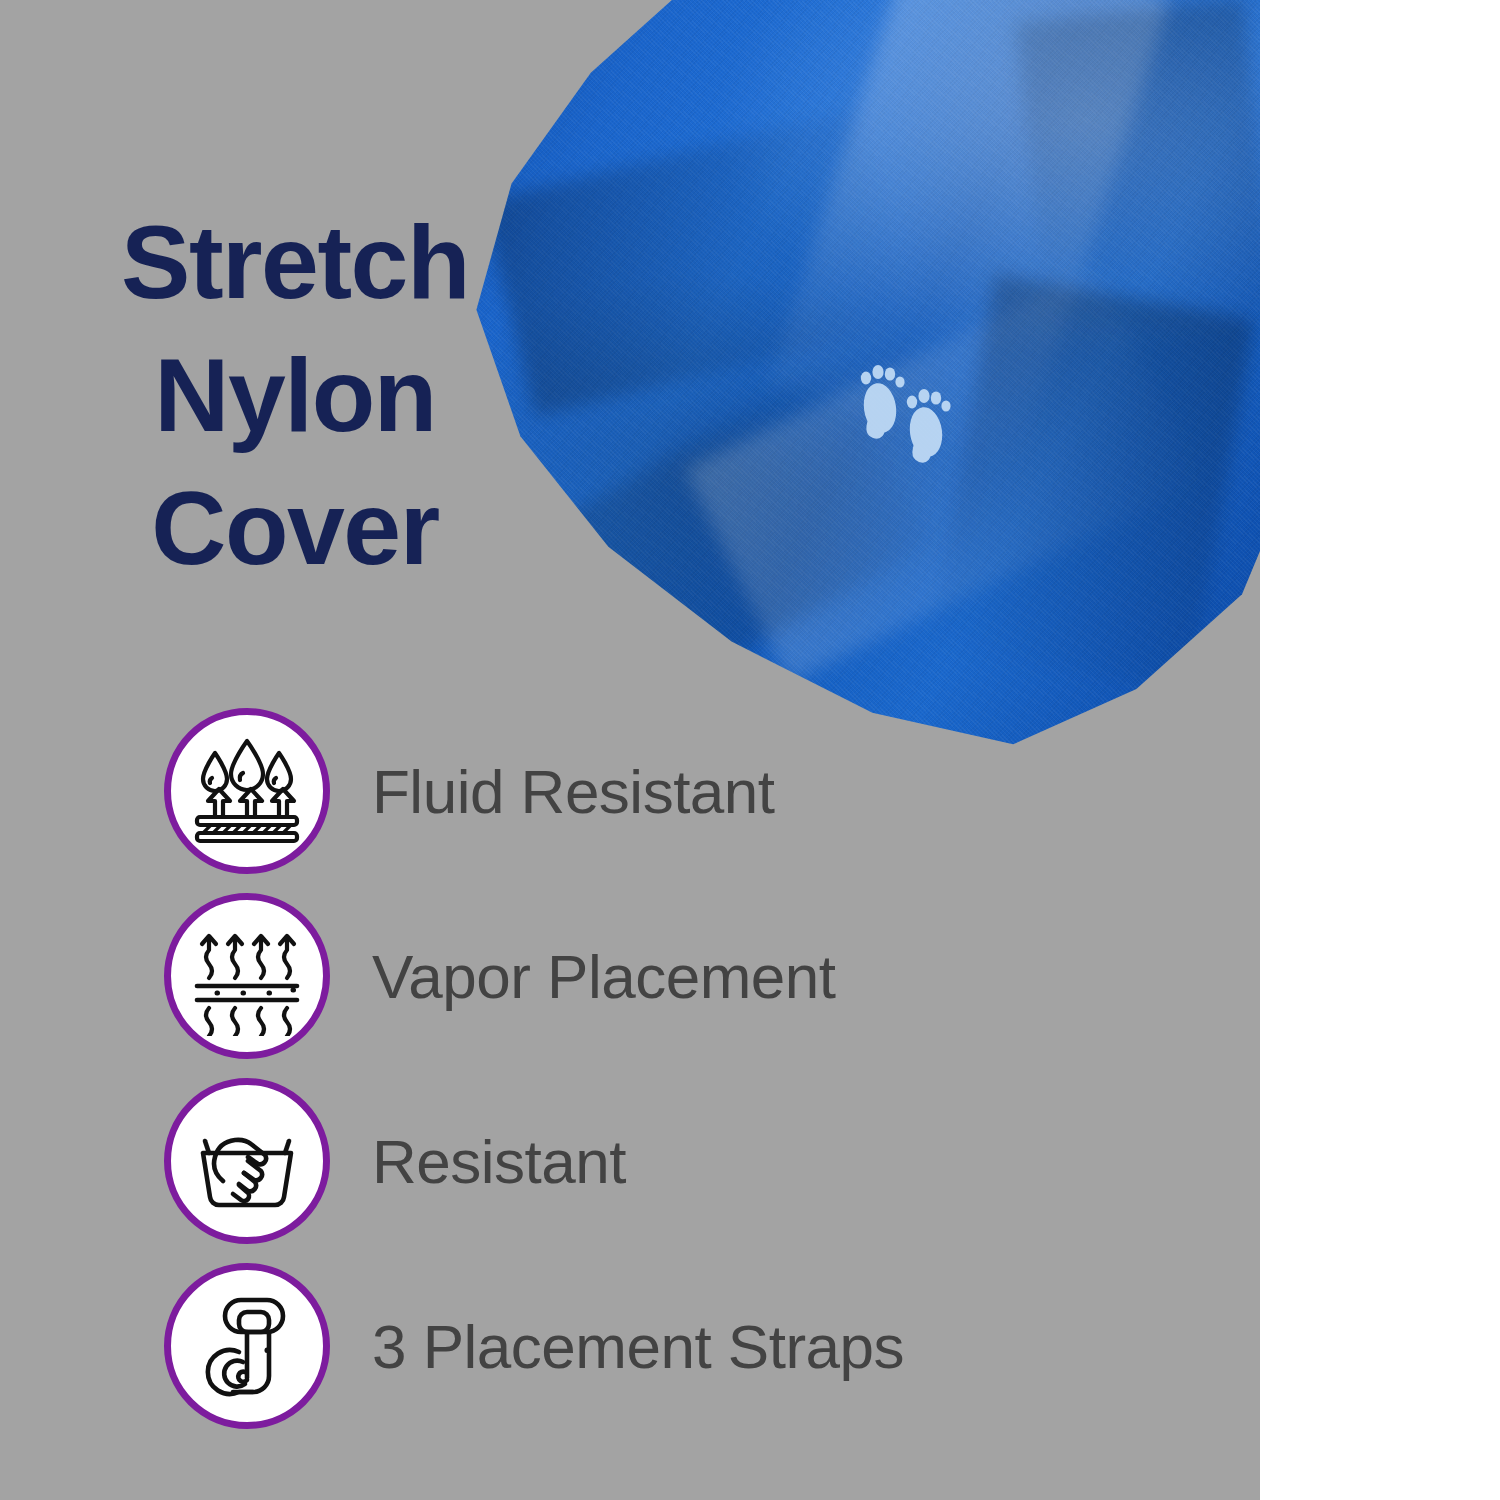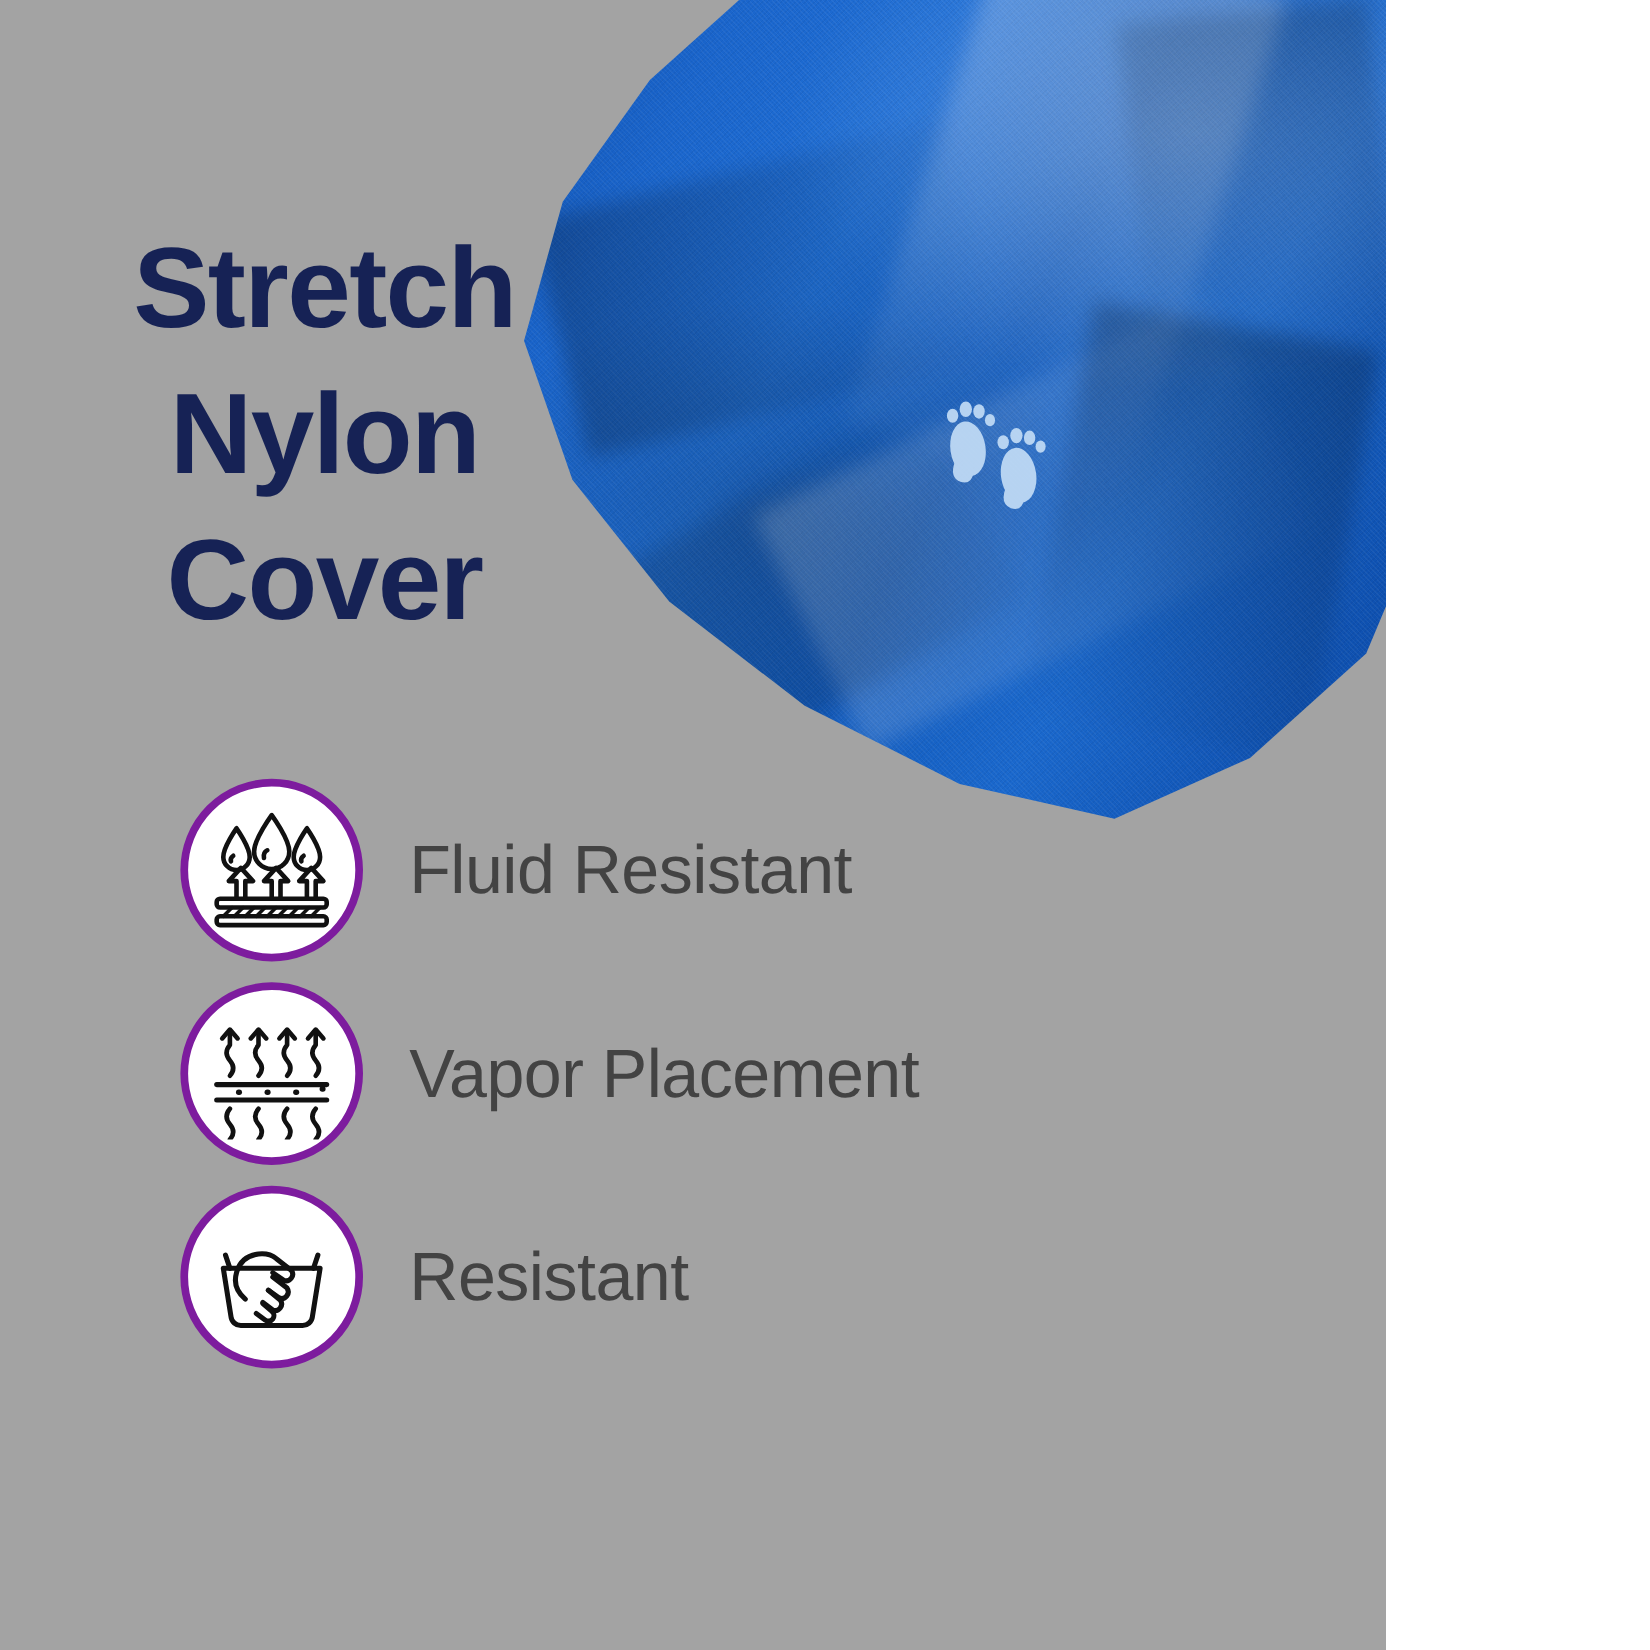--- a/index.html
+++ b/index.html
@@ -343,15 +343,30 @@
           <path d="M98 52 l4 -12"></path>
           <path d="M36 80 q-12 -10 -8 -24 q4 -15 20 -17 q10 -1 16 4 l14 11 a6 6 0 0 1 -7 9 l-10 -7"></path>
           <path d="M61 60 l13 10 a6 6 0 0 1 -7 9 l-10 -7"></path>
           <path d="M57 72 l11 9 a6 6 0 0 1 -7 9 l-9 -7"></path>
           <path d="M52 84 l8 7 a5 5 0 0 1 -6 8 l-8 -6"></path>
         </svg>
       </div>
       <div class="flabel">Resistant</div>
     </div>
 
+    <div class="frow">
+      <div class="fcircle">
+        <svg width="120" height="120" viewBox="0 0 120 120" fill="none" stroke="#111" stroke-width="4.6" stroke-linecap="round" stroke-linejoin="round">
+          <rect x="38" y="14" width="58" height="32" rx="16"></rect>
+          <rect x="52" y="26" width="30" height="20" rx="8"></rect>
+          <path d="M60 46 v46"></path>
+          <path d="M82 46 v44 a16 16 0 0 1 -16 16 H46"></path>
+          <path d="M80 64 v0.5" stroke-width="5"></path>
+          <path d="M52 66 a22 22 0 1 0 0 40 h14"></path>
+          <path d="M56 76 a13 13 0 1 0 2 22"></path>
+          <path d="M58 86 a5 5 0 1 0 2 8"></path>
+        </svg>
+      </div>
+      <div class="flabel">3 Placement Straps</div>
+    </div>
 
   </div>
 </div>
 
 </body></html>

